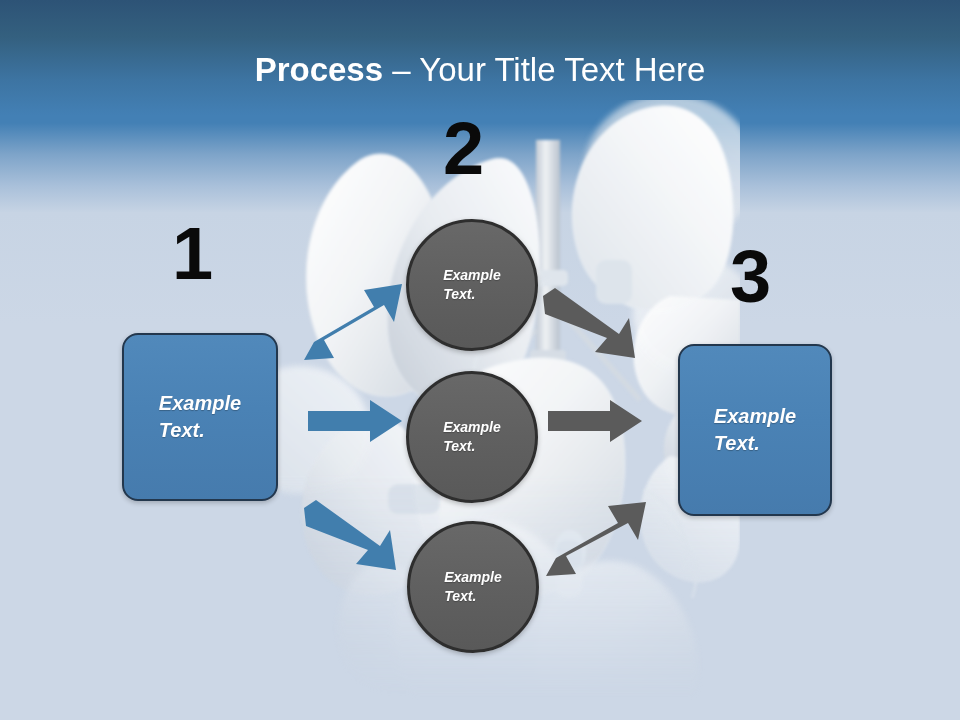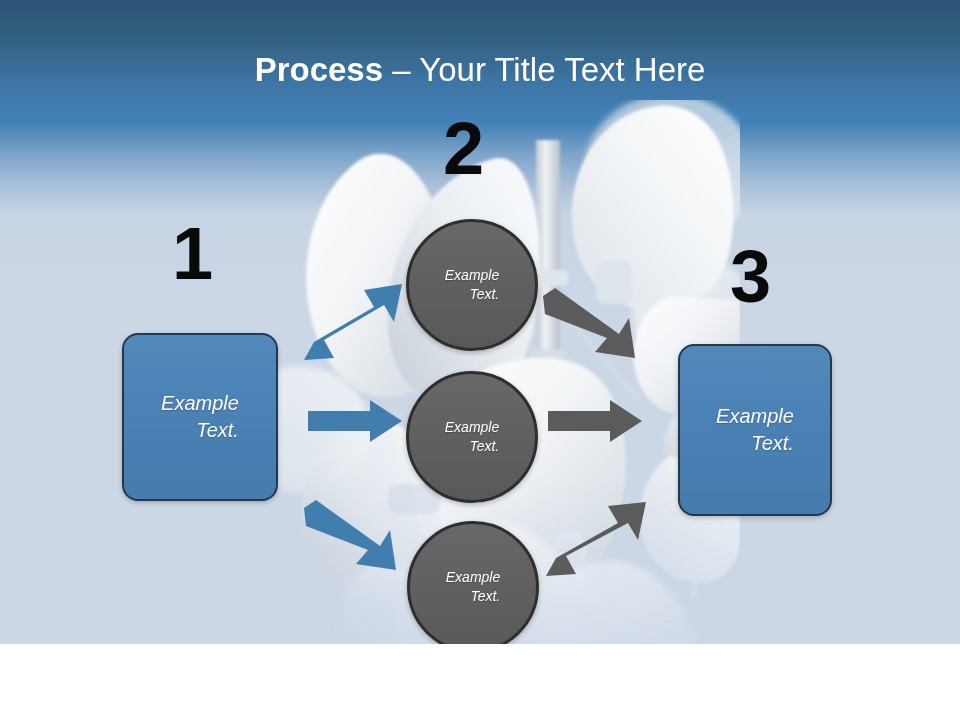--- a/index.html
+++ b/index.html
@@ -7,21 +7,21 @@
     padding: 0;
     background: #ffffff;
   }
   body {
     font-family: "Liberation Sans", sans-serif;
   }
 
   #slide {
     position: relative;
     width: 960px;
-    height: 644px;
+    height: 720px;
     overflow: hidden;
     background: #ec4899;
   }
 
   
   .bg-sky {
     position: absolute;
     left: 0; top: 0;
     width: 960px; height: 720px;
     background: linear-gradient(to bottom,
@@ -66,23 +66,23 @@
     border-radius: 16px;
     background: linear-gradient(to bottom, #5189bb 0%, #4a82b5 45%, #467bad 100%);
     box-shadow: 0 2px 5px rgba(0,0,0,.22);
     display: flex;
     align-items: center;
     justify-content: center;
     box-sizing: border-box;
   }
   .box-label, .circle-label {
     color: #ffffff;
-    font-weight: normal;
+    font-weight: bold;
     font-style: italic;
-    text-align: right;
+    text-align: left;
     line-height: 1.35;
     white-space: pre-line;
     text-shadow: 0 1px 1px rgba(0,0,0,.25);
   }
   .box-label { font-size: 20px; }
 
   #box-left  { left: 122px; top: 333px; width: 156px; height: 168px; }
   #box-right { left: 678px; top: 344px; width: 154px; height: 172px; }
 
   .circle {

